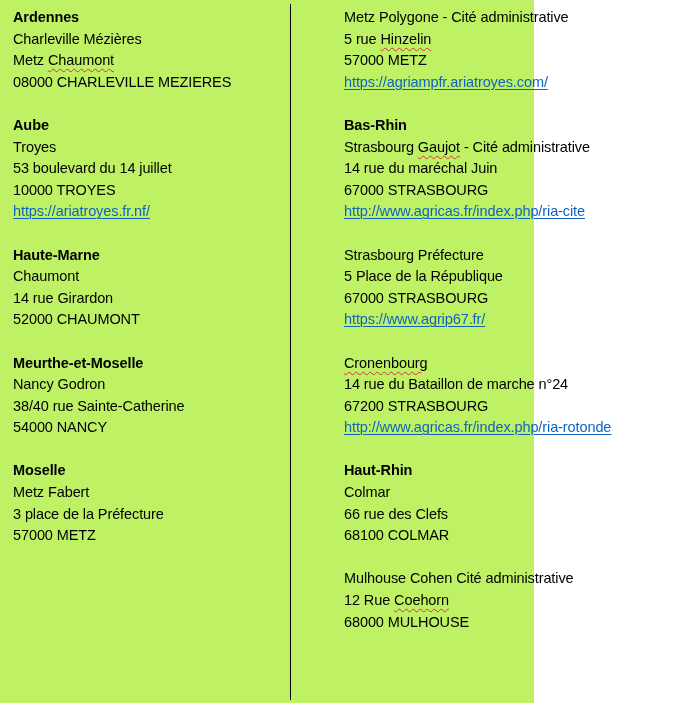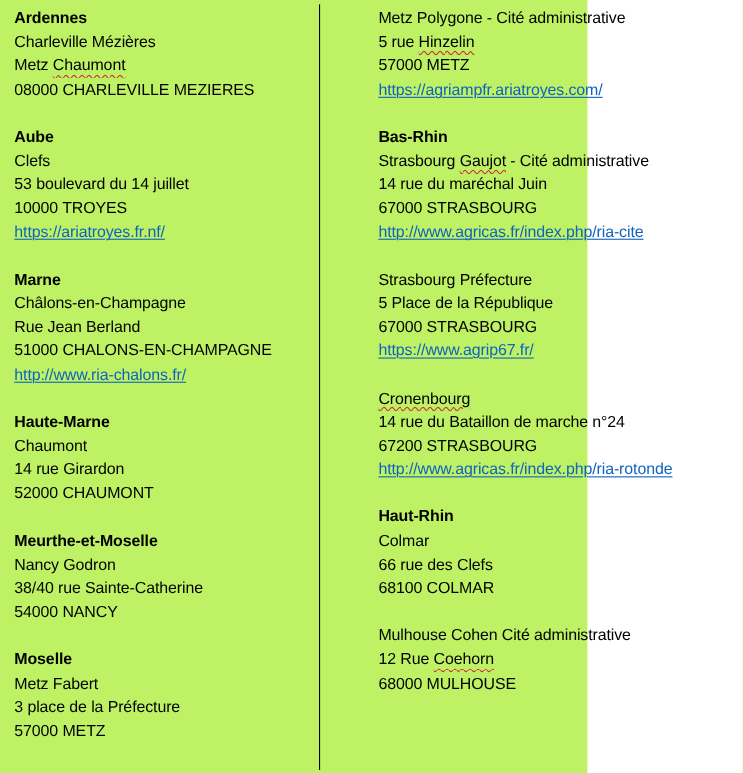--- a/index.html
+++ b/index.html
@@ -53,31 +53,24 @@
 <div class="page">
   <div class="col col-left" id="col-left">
       <div class="section">
         <div class="line"><span class="seg bold">Ardennes</span></div>
         <div class="line"><span class="seg normal">Charleville Mézières</span></div>
         <div class="line"><span class="seg normal">Metz </span><span class="seg misspelled">Chaumont</span></div>
         <div class="line"><span class="seg normal">08000 CHARLEVILLE MEZIERES</span></div>
       </div>
       <div class="section">
         <div class="line"><span class="seg bold">Aube</span></div>
-        <div class="line"><span class="seg normal">Clefs</span></div>
+        <div class="line"><span class="seg normal">Troyes</span></div>
         <div class="line"><span class="seg normal">53 boulevard du 14 juillet</span></div>
         <div class="line"><span class="seg normal">10000 TROYES</span></div>
         <div class="line"><span class="seg link">https://ariatroyes.fr.nf/</span></div>
-      </div>
-      <div class="section">
-        <div class="line"><span class="seg bold">Marne</span></div>
-        <div class="line"><span class="seg normal">Châlons-en-Champagne</span></div>
-        <div class="line"><span class="seg normal">Rue Jean Berland</span></div>
-        <div class="line"><span class="seg normal">51000 CHALONS-EN-CHAMPAGNE</span></div>
-        <div class="line"><span class="seg link">http://www.ria-chalons.fr/</span></div>
       </div>
       <div class="section">
         <div class="line"><span class="seg bold">Haute-Marne</span></div>
         <div class="line"><span class="seg normal">Chaumont</span></div>
         <div class="line"><span class="seg normal">14 rue Girardon</span></div>
         <div class="line"><span class="seg normal">52000 CHAUMONT</span></div>
       </div>
       <div class="section">
         <div class="line"><span class="seg bold">Meurthe-et-Moselle</span></div>
         <div class="line"><span class="seg normal">Nancy Godron</span></div>

